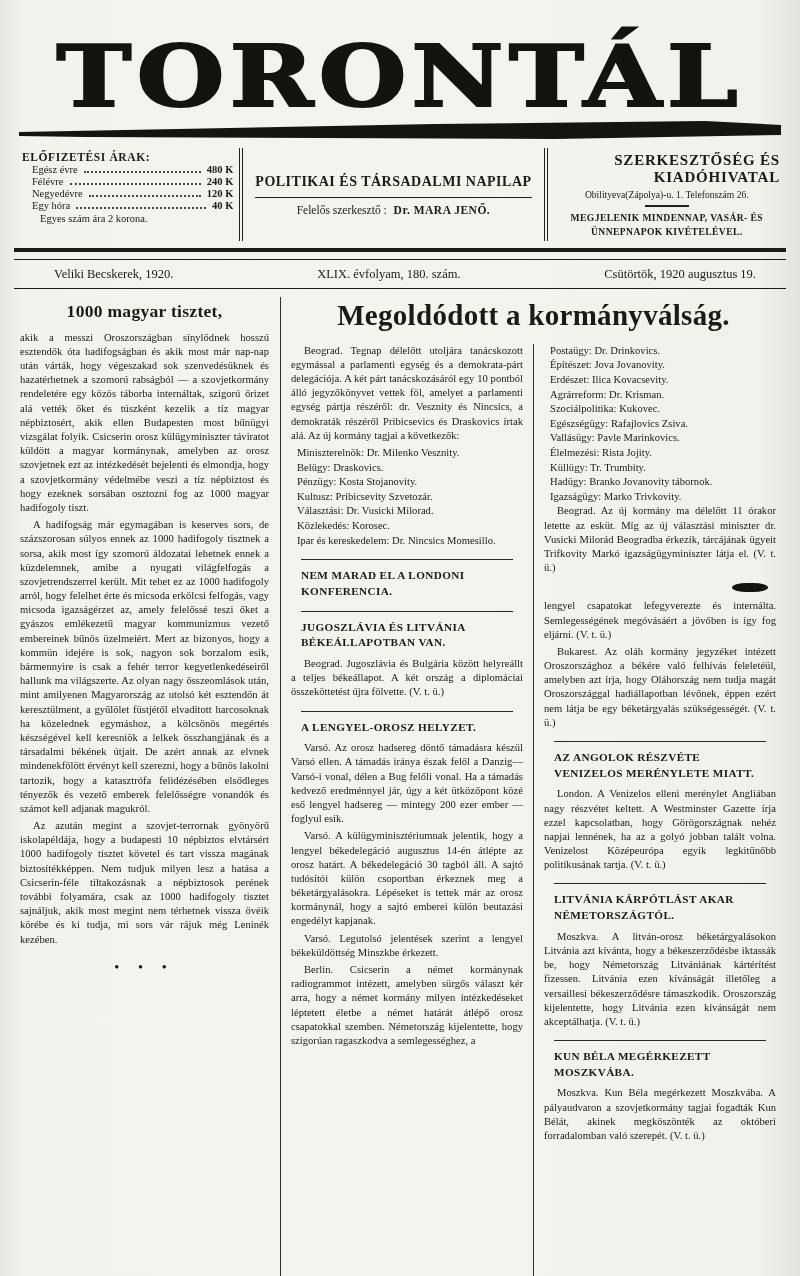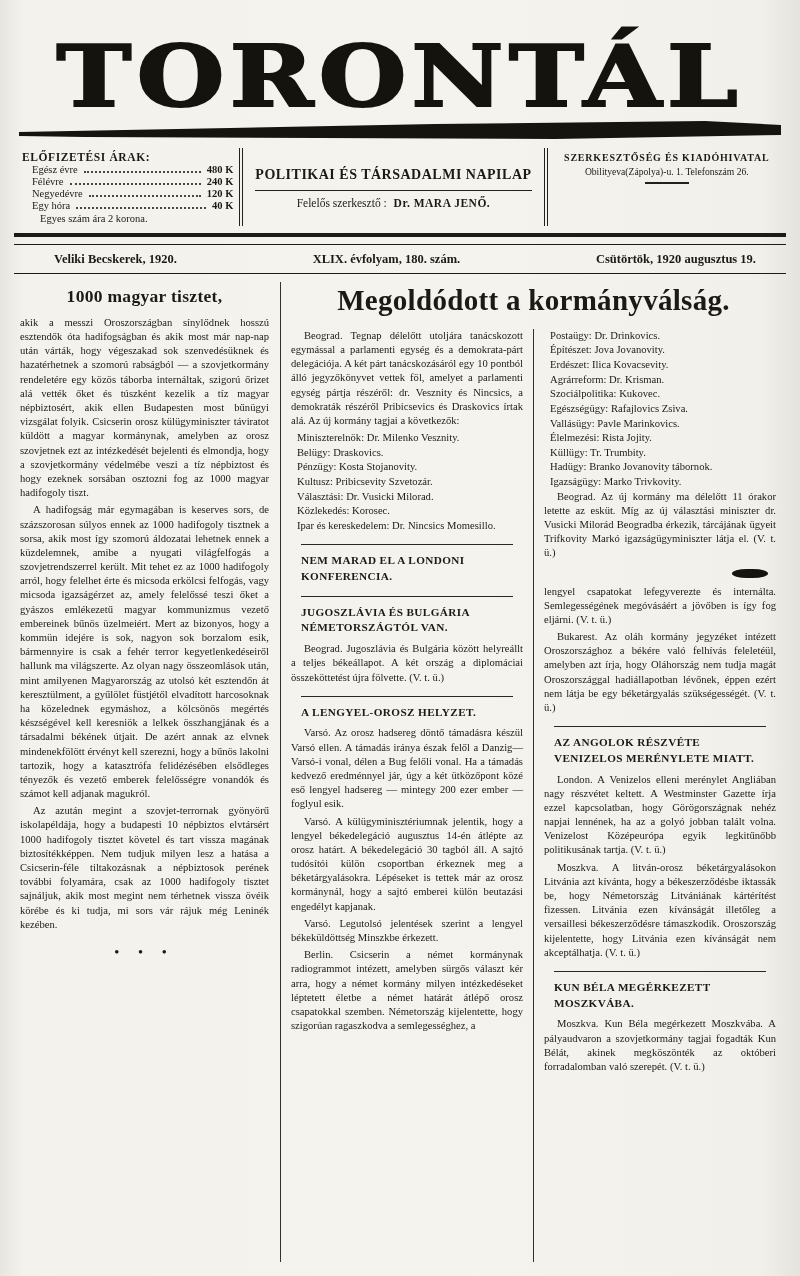--- a/index.html
+++ b/index.html
@@ -26,29 +26,29 @@
   .sub-label{white-space:nowrap;}
   .sub-dots{flex:1;margin:0 6px;border-bottom:2px dotted #4a463e;height:7px;}
   .sub-value{white-space:nowrap;font-weight:bold;}
   .sub-note{margin:2px 0 0 18px;}
   .cell-center{flex:1;box-sizing:border-box;border-left:4px double #23211c;border-right:4px double #23211c;
     text-align:center;padding:8px 12px 6px;display:flex;flex-direction:column;justify-content:center;}
   .center-line1{font-weight:bold;font-size:14px;letter-spacing:.5px;border-bottom:1px solid #23211c;padding-bottom:7px;margin-bottom:6px;white-space:nowrap;}
   .center-line2{font-size:11.5px;}
   .editor-name{font-weight:bold;letter-spacing:.5px;margin-left:4px;}
   .cell-office{width:252px;box-sizing:border-box;text-align:center;padding:4px 6px 2px;font-size:9.6px;}
-  .office-line1{font-weight:bold;letter-spacing:.8px;font-size:10px;}
+  .office-line1{font-weight:bold;letter-spacing:.8px;font-size:15px;text-align:right;}
   .office-line2{margin-top:3px;}
   .office-dash{width:44px;height:2px;background:#23211c;margin:5px auto 4px;}
   .office-line3{font-weight:bold;letter-spacing:.4px;line-height:1.45;}
   
   .rule-heavy{margin-top:7px;height:7px;border-top:4px solid #1d1b16;border-bottom:1px solid #1d1b16;}
   .rule-thin{border-top:1px solid #1d1b16;}
   
-  .dateline{display:flex;justify-content:space-between;align-items:baseline;padding:7px 30px 6px 40px;font-weight:bold;font-size:12.5px;}
+  .dateline{display:flex;justify-content:space-between;align-items:baseline;padding:7px 30px 6px 40px;font-weight:normal;font-size:12.5px;}
   
   .body-area{display:flex;margin-top:8px;align-items:stretch;height:980px;}
   .vdiv{width:1px;background:#34312a;}
   .col-left{width:266px;box-sizing:border-box;padding:2px 11px 0 6px;}
   .left-title{font-size:17.5px;font-weight:bold;text-align:center;margin:2px 0 9px;letter-spacing:.3px;}
   .bodytext{font-size:10.6px;line-height:1.34;text-align:justify;margin:0 0 3px;text-indent:13px;}
   .bodytext.noindent{text-indent:0;}
   .dots-mark{text-align:center;font-size:13px;letter-spacing:8px;margin-top:12px;font-weight:bold;}
   .main-area{flex:1;display:flex;flex-direction:column;}
   .headline{font-size:29px;font-weight:bold;text-align:center;margin:2px 0 12px;letter-spacing:.3px;}
@@ -100,20 +100,21 @@
       <div class="center-line1">POLITIKAI ÉS TÁRSADALMI NAPILAP</div>
       <div class="center-line2">
         <span>Felelős szerkesztő :</span>
         <span class="editor-name">Dr. MARA JENŐ.</span>
       </div>
     </div>
     <div class="cell-office">
       <div class="office-line1">SZERKESZTŐSÉG ÉS KIADÓHIVATAL</div>
       <div class="office-line2">Obilityeva(Zápolya)-u. 1. Telefonszám 26.</div>
       <div class="office-dash"></div>
+      <div class="office-line3">MEGJELENIK MINDENNAP, VASÁR- ÉS ÜNNEPNAPOK KIVÉTELÉVEL.</div>
     </div>
   </div>
 
   <div class="rule-heavy"></div>
 
   <div class="dateline">
     <span>Veliki Becskerek, 1920.</span>
     <span>XLIX. évfolyam, 180. szám.</span>
     <span>Csütörtök, 1920 augusztus 19.</span>
   </div>
@@ -145,21 +146,21 @@
           <div class="minister">Kultusz: Pribicsevity Szvetozár.</div>
           <div class="minister">Választási: Dr. Vusicki Milorad.</div>
           <div class="minister">Közlekedés: Korosec.</div>
           <div class="minister">Ipar és kereskedelem: Dr. Nincsics Momesillo.</div>
 
           <section>
             <h3 class="sec-title">NEM MARAD EL A LONDONI KONFERENCIA.</h3>
           </section>
 
           <section>
-            <h3 class="sec-title">JUGOSZLÁVIA ÉS BULGÁRIA NÉMETORSZÁGTÓL VAN.</h3>
+            <h3 class="sec-title">JUGOSZLÁVIA ÉS LITVÁNIA BÉKEÁLLAPOTBAN VAN.</h3>
             <p class="bodytext">Beograd. Jugoszlávia és Bulgária között helyreállt a teljes békeállapot. A két ország a diplomáciai összeköttetést újra fölvette. (V. t. ü.)</p>
           </section>
 
           <section>
             <h3 class="sec-title">A LENGYEL-OROSZ HELYZET.</h3>
             <p class="bodytext">Varsó. Az orosz hadsereg döntő támadásra készül Varsó ellen. A támadás iránya észak felől a Danzig—Varsó-i vonal, délen a Bug felőli vonal. Ha a támadás kedvező eredménnyel jár, úgy a két ütközőpont közé eső lengyel hadsereg — mintegy 200 ezer ember — foglyul esik.</p>
             <p class="bodytext">Varsó. A külügyminisztériumnak jelentik, hogy a lengyel békedelegáció augusztus 14-én átlépte az orosz határt. A békedelegáció 30 tagból áll. A sajtó tudósítói külön csoportban érkeznek meg a béketárgyalásokra. Lépéseket is tettek már az orosz kormánynál, hogy a sajtó emberei külön beutazási engedélyt kapjanak.</p>
             <p class="bodytext">Varsó. Legutolsó jelentések szerint a lengyel békeküldöttség Minszkbe érkezett.</p>
             <p class="bodytext">Berlin. Csicserin a német kormánynak radiogrammot intézett, amelyben sürgős választ kér arra, hogy a német kormány milyen intézkedéseket léptetett életbe a német határát átlépő orosz csapatokkal szemben. Németország kijelentette, hogy szigorúan ragaszkodva a semlegességhez, a</p>
           </section>
@@ -187,20 +188,21 @@
             <p class="bodytext noindent">lengyel csapatokat lefegyverezte és internálta. Semlegességének megóvásáért a jövőben is így fog eljárni. (V. t. ü.)</p>
             <p class="bodytext">Bukarest. Az oláh kormány jegyzéket intézett Oroszországhoz a békére való felhívás feleletéül, amelyben azt írja, hogy Oláhország nem tudja magát Oroszországgal hadiállapotban lévőnek, éppen ezért nem látja be egy béketárgyalás szükségességét. (V. t. ü.)</p>
           </section>
 
           <section>
             <h3 class="sec-title">AZ ANGOLOK RÉSZVÉTE VENIZELOS MERÉNYLETE MIATT.</h3>
             <p class="bodytext">London. A Venizelos elleni merénylet Angliában nagy részvétet keltett. A Westminster Gazette írja ezzel kapcsolatban, hogy Görögországnak nehéz napjai lennének, ha az a golyó jobban talált volna. Venizelost Középeurópa egyik legkitűnőbb politikusának tartja. (V. t. ü.)</p>
           </section>
 
           <section>
+            <h3 class="sec-title">LITVÁNIA KÁRPÓTLÁST AKAR NÉMETORSZÁGTÓL.</h3>
             <p class="bodytext">Moszkva. A litván-orosz béketárgyalásokon Litvánia azt kívánta, hogy a békeszerződésbe iktassák be, hogy Németország Litvániának kártérítést fizessen. Litvánia ezen kívánságát illetőleg a versaillesi békeszerződésre támaszkodik. Oroszország kijelentette, hogy Litvánia ezen kívánságát nem akceptálhatja. (V. t. ü.)</p>
           </section>
 
           <section>
             <h3 class="sec-title">KUN BÉLA MEGÉRKEZETT MOSZKVÁBA.</h3>
             <p class="bodytext">Moszkva. Kun Béla megérkezett Moszkvába. A pályaudvaron a szovjetkormány tagjai fogadták Kun Bélát, akinek megköszönték az októberi forradalomban való szerepét. (V. t. ü.)</p>
           </section>
         </div>
 
       </div>

